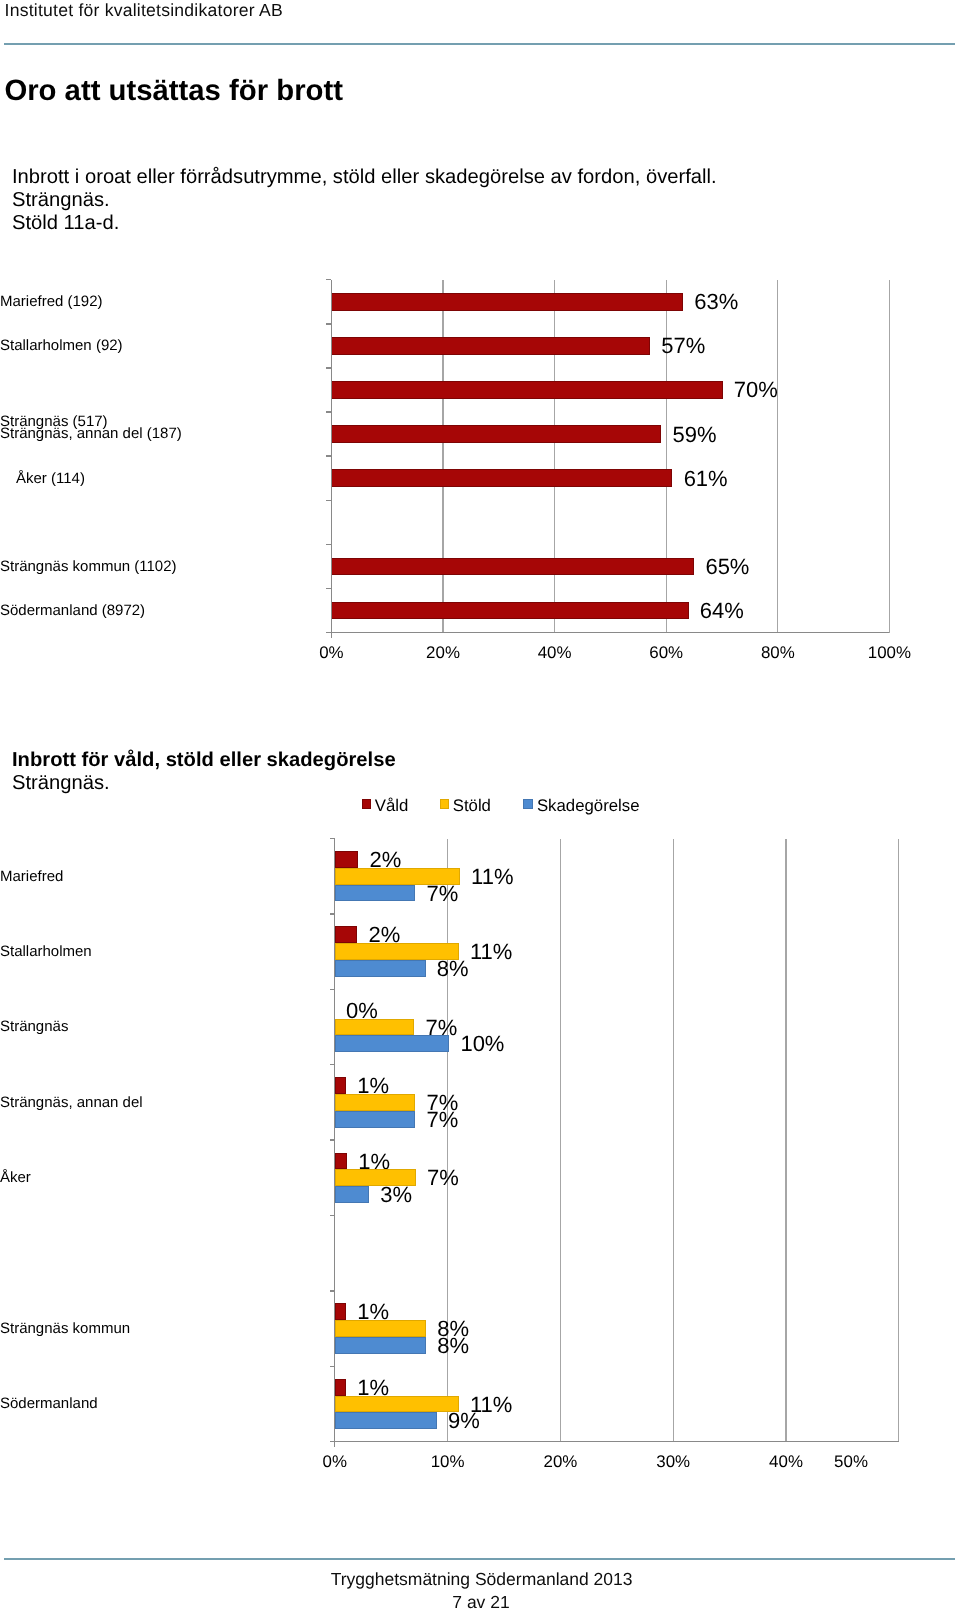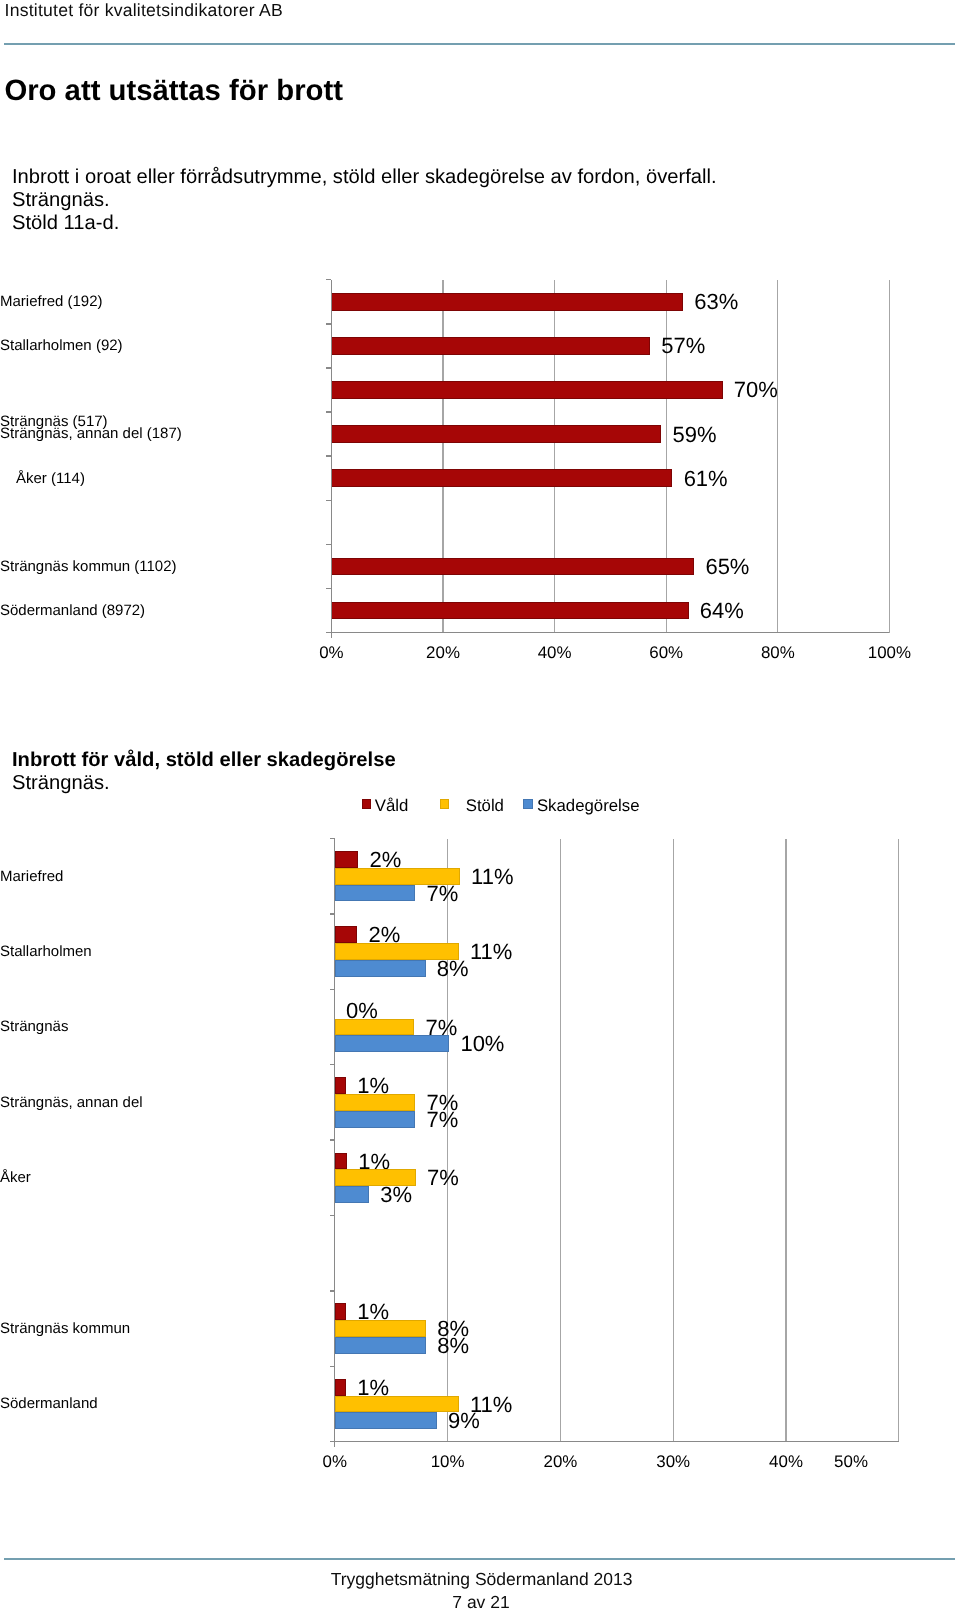--- a/index.html
+++ b/index.html
@@ -107,21 +107,21 @@
 
 <div id="chart2-caption" class="caption">
   <div class="b">Inbrott för våld, stöld eller skadegörelse</div>
   <div>Strängnäs.</div>
 </div>
 
 <div id="chart2">
     <div class="legend-swatch red" style="left:361.8px;top:799.3px;background:#A60606;"></div>
     <div class="legend-label" style="left:374.7px;top:796.8px;">Våld</div>
     <div class="legend-swatch yel" style="left:439.9px;top:799.3px;background:#FFC000;"></div>
-    <div class="legend-label" style="left:452.7px;top:796.8px;margin-left:13px;">Stöld</div>
+    <div class="legend-label" style="left:452.7px;top:796.8px;">Stöld</div>
     <div class="legend-swatch blu" style="left:523.3px;top:799.3px;background:#4E8BD1;"></div>
     <div class="legend-label" style="left:536.9px;top:796.8px;">Skadegörelse</div>
     <div class="gridline" style="left:446.92px;top:838.5px;height:603.0999999999999px;"></div>
     <div class="gridline" style="left:559.7200000000001px;top:838.5px;height:603.0999999999999px;"></div>
     <div class="gridline" style="left:672.5200000000001px;top:838.5px;height:603.0999999999999px;"></div>
     <div class="gridline" style="left:785.32px;top:838.5px;height:603.0999999999999px;"></div>
     <div class="gridline" style="left:898.12px;top:838.5px;height:603.0999999999999px;"></div>
     <div class="tickmark" style="left:329.7px;top:837.8px;"></div>
     <div class="tickmark" style="left:329.7px;top:913.1875px;"></div>
     <div class="tickmark" style="left:329.7px;top:988.5749999999999px;"></div>

